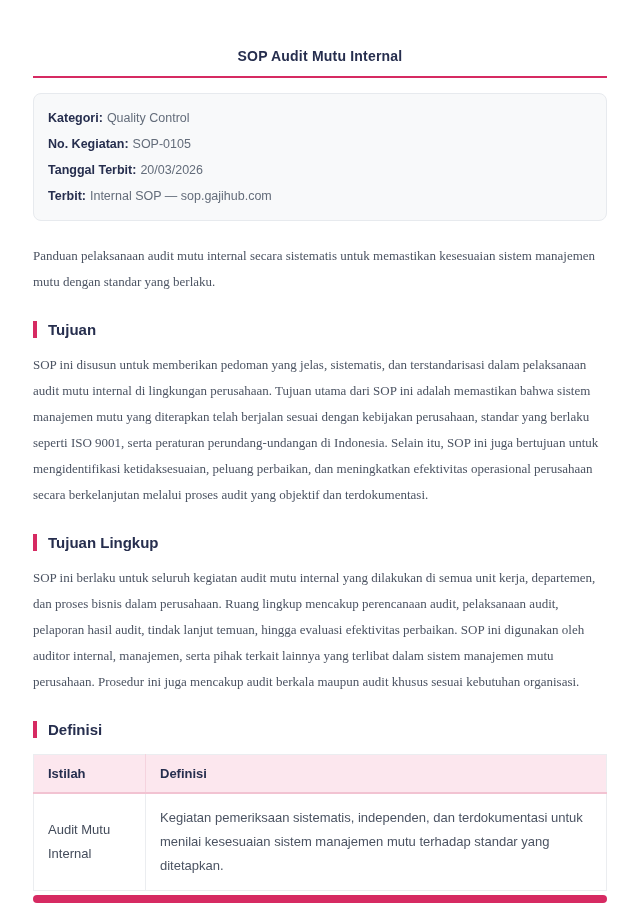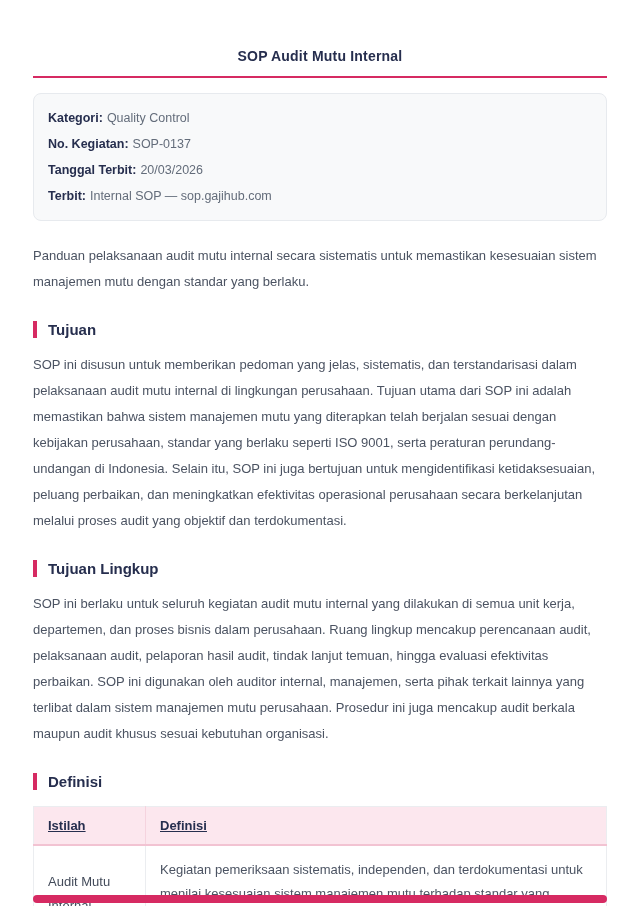--- a/index.html
+++ b/index.html
@@ -42,20 +42,21 @@
   .meta-label {
     font-weight: 700;
     color: #262e4e;
     margin-right: 4px;
   }
   .para {
     font-size: 13px;
     line-height: 26px;
     color: #4b5362;
     margin: 12px 0 22px 0;
+    font-family: Liberation Serif, serif;
   }
   .section-heading {
     display: flex;
     align-items: center;
     margin: 26px 0 14px 0;
   }
   .section-bar {
     width: 4px;
     height: 17px;
     background: #d62a62;
@@ -74,21 +75,20 @@
     font-size: 13px;
     margin-top: 16px;
   }
   table.def-table th {
     background: #fce7ee;
     color: #262e4e;
     font-weight: 700;
     text-align: left;
     padding: 11px 14px;
     border-bottom: 2px solid #f2c3d2;
-    text-decoration: underline;
   }
   table.def-table th + th { border-left: 1px solid #f5d3de; }
   table.def-table td {
     padding: 12px 14px;
     color: #4b5362;
     line-height: 24px;
     border-bottom: 1px solid #ebedf0;
     vertical-align: middle;
   }
   table.def-table td + td { border-left: 1px solid #ebedf0; }
@@ -110,21 +110,21 @@
 <div class="page">
 
   <h1 class="doc-title">SOP Audit Mutu Internal</h1>
   <div class="title-divider"></div>
 
   <div class="meta-box">
     <div class="meta-row">
       <span class="meta-label">Kategori:</span><span class="meta-value">Quality Control</span>
     </div>
     <div class="meta-row">
-      <span class="meta-label">No. Kegiatan:</span><span class="meta-value">SOP-0137</span>
+      <span class="meta-label">No. Kegiatan:</span><span class="meta-value">SOP-0105</span>
     </div>
     <div class="meta-row">
       <span class="meta-label">Tanggal Terbit:</span><span class="meta-value">20/03/2026</span>
     </div>
     <div class="meta-row">
       <span class="meta-label">Terbit:</span><span class="meta-value">Internal SOP — sop.gajihub.com</span>
     </div>
   </div>
 
   <p class="para">Panduan pelaksanaan audit mutu internal secara sistematis untuk memastikan kesesuaian sistem manajemen mutu dengan standar yang berlaku.</p>

